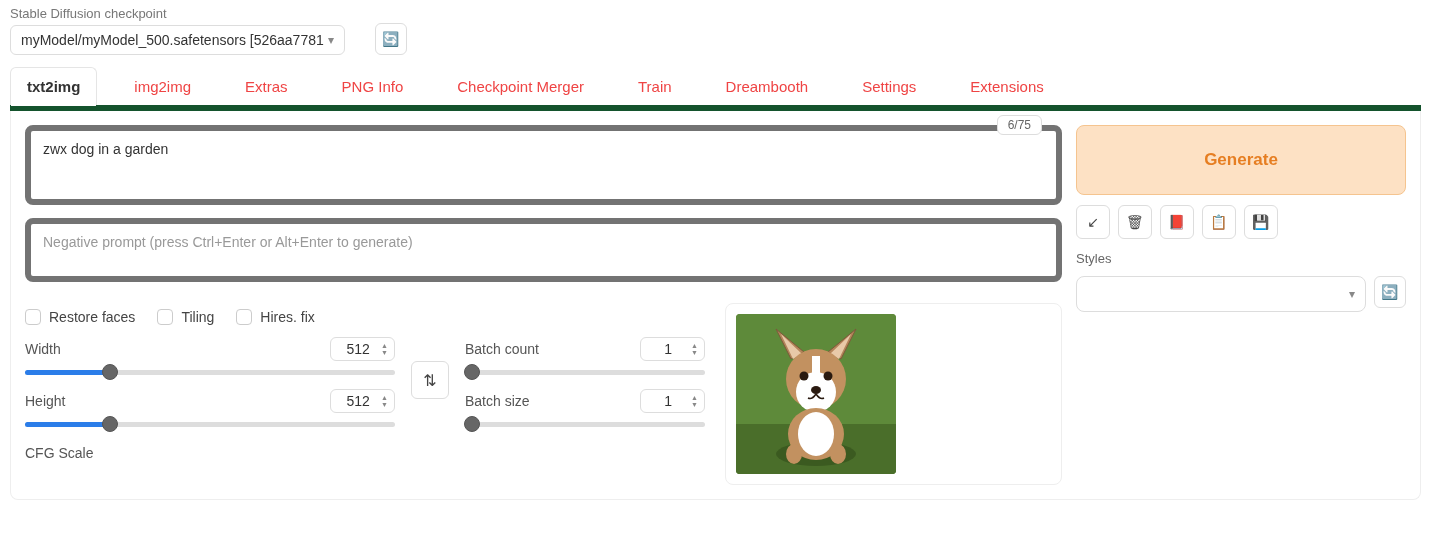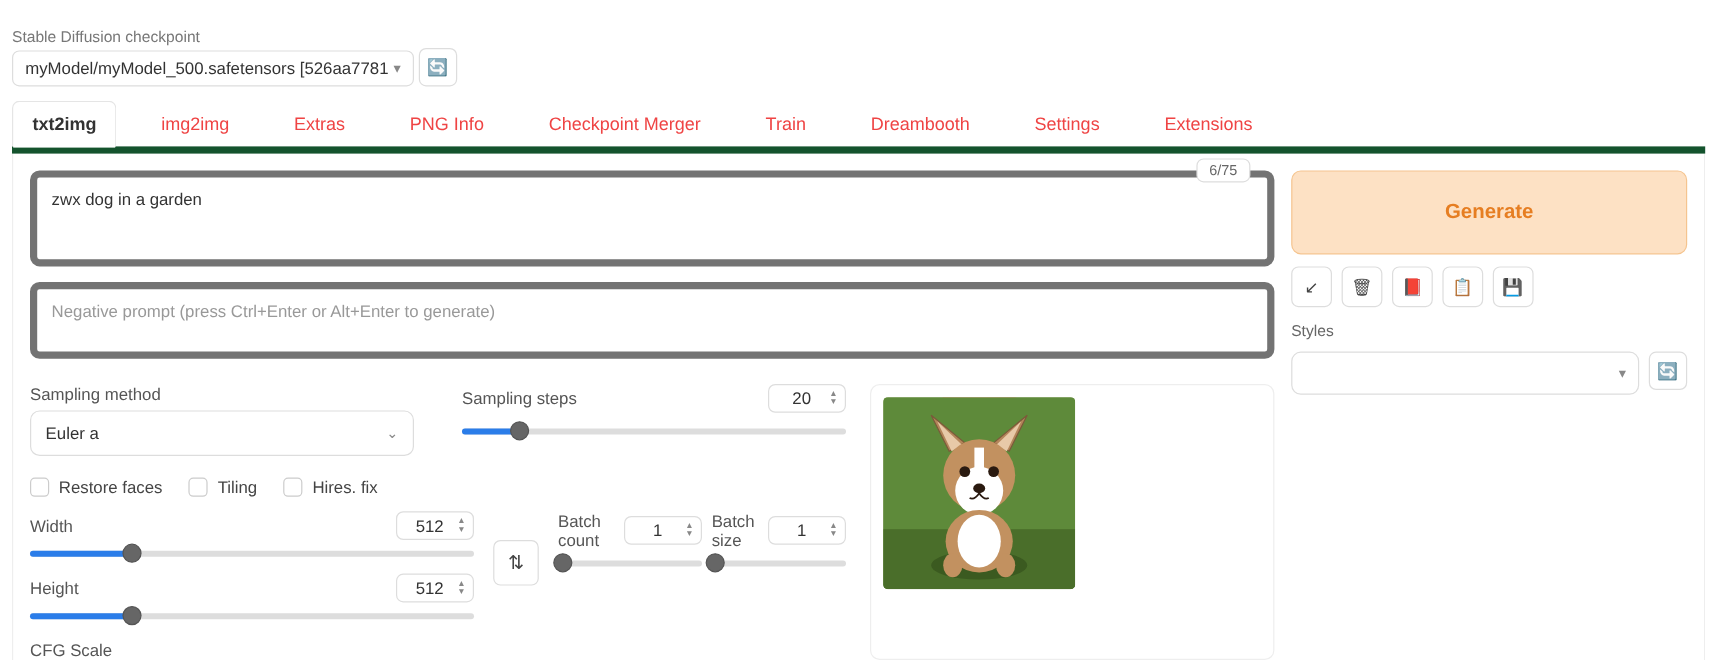--- a/index.html
+++ b/index.html
@@ -1,18 +1,18 @@
 <!DOCTYPE html>
 <html><head>
   <meta charset="utf-8">
   <style>
     * { box-sizing: border-box; margin: 0; padding: 0; }
     body { font-family: -apple-system, BlinkMacSystemFont, "Segoe UI", sans-serif; background: #fff; color: #444; font-size: 14px; padding: 6px 10px; }
     
-    .checkpoint-row { display: flex; align-items: flex-end; gap: 4px; margin-bottom: 12px; margin-top: 17px; }
+    .checkpoint-row { display: flex; align-items: flex-end; gap: 30px; margin-bottom: 12px; }
     .checkpoint-group { display: flex; flex-direction: column; gap: 2px; }
     .checkpoint-label { font-size: 13px; color: #777; margin-bottom: 2px; }
     .select-wrap { display: flex; align-items: center; border: 1px solid #ddd; border-radius: 6px; padding: 6px 10px; width: 335px; background: #fff; }
     .select-text { flex: 1; overflow: hidden; white-space: nowrap; text-overflow: ellipsis; color: #333; }
     .chevron { color: #888; font-size: 12px; }
     .icon-btn { width: 32px; height: 32px; border: 1px solid #ddd; border-radius: 6px; display:flex; align-items:center; justify-content:center; background:#fff; cursor:pointer; }
     .icon-btn svg, .icon-btn span.ico { font-size: 14px; }
     
     .tabs { display: flex; gap: 20px; border-bottom: 6px solid #14532d; margin-bottom: 0; }
     .tab { padding: 10px 16px 10px 16px; color: #ef4444; cursor:pointer; font-size: 15px; border: 1px solid transparent; border-bottom: none; border-radius: 6px 6px 0 0; }
@@ -57,21 +57,21 @@
     .select-sampling { border:1px solid #ddd; border-radius:8px; padding:10px 12px; display:flex; justify-content:space-between; align-items:center; color:#333; cursor:pointer; width: 320px; }
     
     .checks { display:flex; gap:22px; align-items:flex-start; margin-top:6px; }
     .check { display:flex; align-items:center; gap:8px; color:#444; cursor:pointer; }
     .check-box { width:16px; height:16px; border:1px solid #ccc; border-radius:4px; background:#fff; }
     
     .dims-row { display:flex; gap:16px; align-items:flex-start; }
     .dims-left { flex:0 0 370px; display:flex; flex-direction:column; gap:8px; }
     .swap-wrap { display:flex; align-items:center; justify-content:center; padding-top:24px; }
     .swap-btn { width:38px; height:38px; border:1px solid #ddd; border-radius:6px; display:flex; align-items:center; justify-content:center; font-size:16px; cursor:pointer; background:#fff; }
-    .dims-right { flex:1; display:flex; flex-direction:row; gap:8px; }
+    .dims-right { flex:1; display:flex; flex-direction:column; gap:8px; }
     
     .dim-field .field-h { margin-bottom:2px; }
     
     .cfg-label { color:#555; margin-top:4px; }
     
     .gen-image { width:160px; height:160px; border-radius:4px; background: radial-gradient(ellipse at 50% 30%, #c8a478 0%, #a87a4b 40%, transparent 41%), radial-gradient(circle at 50% 60%, #fff 0%, #fff 18%, transparent 19%), linear-gradient(#6a8a3c 0%, #5a7a2c 60%, #3c5a1c 100%); display:flex; align-items:center; justify-content:center; overflow:hidden; position:relative; }
     .gen-image svg { width:100%; height:100%; }
   </style>
 </head>
 <body>
@@ -107,44 +107,20 @@
       <div class="token-badge">6/75</div>
       <textarea class="prompt-box" rows="3" style="">zwx dog in a garden</textarea>
     </div>
     <div class="prompt-wrap">
       <textarea class="prompt-box" rows="2" placeholder="Negative prompt (press Ctrl+Enter or Alt+Enter to generate)" style=""></textarea>
     </div>
 
     <div class="controls">
       <div class="controls-left">
 
-        <div class="row2">
-          <div class="field" style="flex:0 0 320px;">
-            <div class="field-label">Sampling method</div>
-            <div class="select-sampling">
-              <span>Euler a</span>
-              <span class="chevron">⌄</span>
-            </div>
-          </div>
-          <div class="field">
-            <div class="field-h">
-              <span class="field-label">Sampling steps</span>
-              <div class="numbox">
-                <span class="num">20</span>
-                <span class="stepper">▲<br>▼</span>
-              </div>
-            </div>
-            <div class="slider">
-              <div class="slider-track">
-                  <div class="slider-fill" style="width:15%"></div>
-                </div>
-              <div class="slider-thumb" style="left:15%"></div>
-            </div>
-          </div>
-        </div>
 
         <div class="checks">
           <label class="check">
               <span class="check-box"></span>
               <span>Restore faces</span>
             </label>
           <label class="check">
               <span class="check-box"></span>
               <span>Tiling</span>
             </label>

